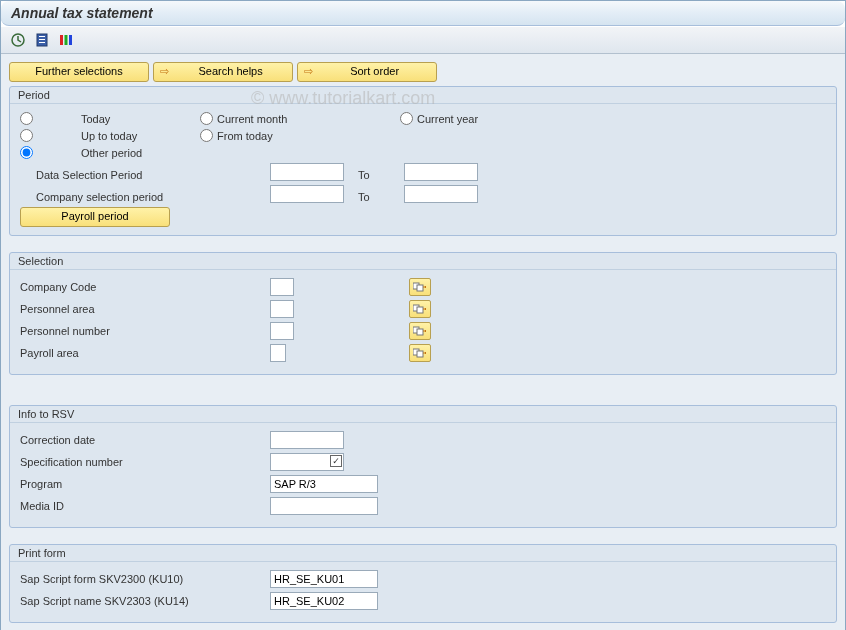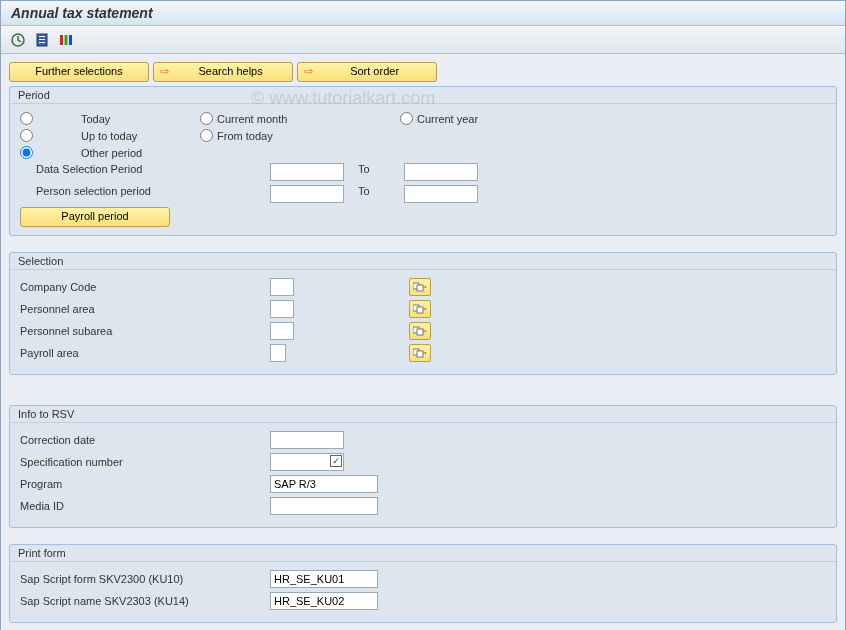--- a/index.html
+++ b/index.html
@@ -18,20 +18,21 @@
       height: 630px;
     }
     .title-bar {
       background: linear-gradient(to bottom, #f5f8fb 0%, #e3edf6 50%, #d5e4f0 100%);
       border-bottom: 1px solid #a7bedb;
       padding: 4px 10px;
       font-size: 14px;
       font-style: italic;
       font-weight: bold;
       color: #333;
+      border-radius: 8px;
     }
     .toolbar {
       background: linear-gradient(to bottom, #f2f4f7, #dfe6ee);
       border-top: 1px solid #fff;
       border-bottom: 1px solid #b2c0ce;
       padding: 3px 8px;
       height: 28px;
       display: flex;
       align-items: center;
       gap: 6px;
@@ -99,21 +100,21 @@
     .radio-row .radio-col {
       display: flex;
       align-items: center;
       gap: 4px;
     }
     .radio-col.c1 { width: 160px; gap: 48px; }
     .radio-col.c2 { width: 180px; }
     .radio-col.c3 { width: 160px; }
     .sub-row {
       display: flex;
-      align-items: flex-start;
+      align-items: flex-end;
       margin-bottom: 4px;
       padding-left: 16px;
     }
     .form-row {
       display: flex;
       align-items: center;
       margin-bottom: 4px;
     }
     .lbl    { width: 250px; }
     .lbl-sm { width: 234px; }
@@ -250,21 +251,21 @@
             <span>Other period</span>
           </label>
         </div>
         <div class="sub-row">
           <span class="lbl-sm">Data Selection Period</span>
           <input type="text" class="inp inp-w1" value="" style="">
           <span class="lbl-to">To</span>
           <input type="text" class="inp inp-w1" value="" style="">
         </div>
         <div class="sub-row">
-          <span class="lbl-sm">Person selection period</span>
+          <span class="lbl-sm">Company selection period</span>
           <input type="text" class="inp inp-w1" value="" style="">
           <span class="lbl-to">To</span>
           <input type="text" class="inp inp-w1" value="" style="">
         </div>
         <div style="padding-left:0;margin-top:2px">
           <button class="sap-btn" style="min-width:150px">
             <span>Payroll period</span>
           </button>
         </div>
       </div>
@@ -291,21 +292,21 @@
           <span style="width:115px"></span>
           <span class="mult-btn">
             <svg width="14" height="12" viewBox="0 0 14 12">
                 <rect x="0" y="2" width="6" height="6" fill="#fff" stroke="#777"></rect>
                 <rect x="4" y="4" width="6" height="6" fill="#fff" stroke="#777"></rect>
                 <path d="M10 6 l3 0 m-1 -1 l1 1 -1 1" stroke="#c47514" fill="none"></path>
               </svg>
           </span>
         </div>
         <div class="form-row">
-          <span class="lbl">Personnel subarea</span>
+          <span class="lbl">Personnel number</span>
           <input type="text" class="inp inp-w2" value="" style="">
           <span style="width:115px"></span>
           <span class="mult-btn">
             <svg width="14" height="12" viewBox="0 0 14 12">
                 <rect x="0" y="2" width="6" height="6" fill="#fff" stroke="#777"></rect>
                 <rect x="4" y="4" width="6" height="6" fill="#fff" stroke="#777"></rect>
                 <path d="M10 6 l3 0 m-1 -1 l1 1 -1 1" stroke="#c47514" fill="none"></path>
               </svg>
           </span>
         </div>

